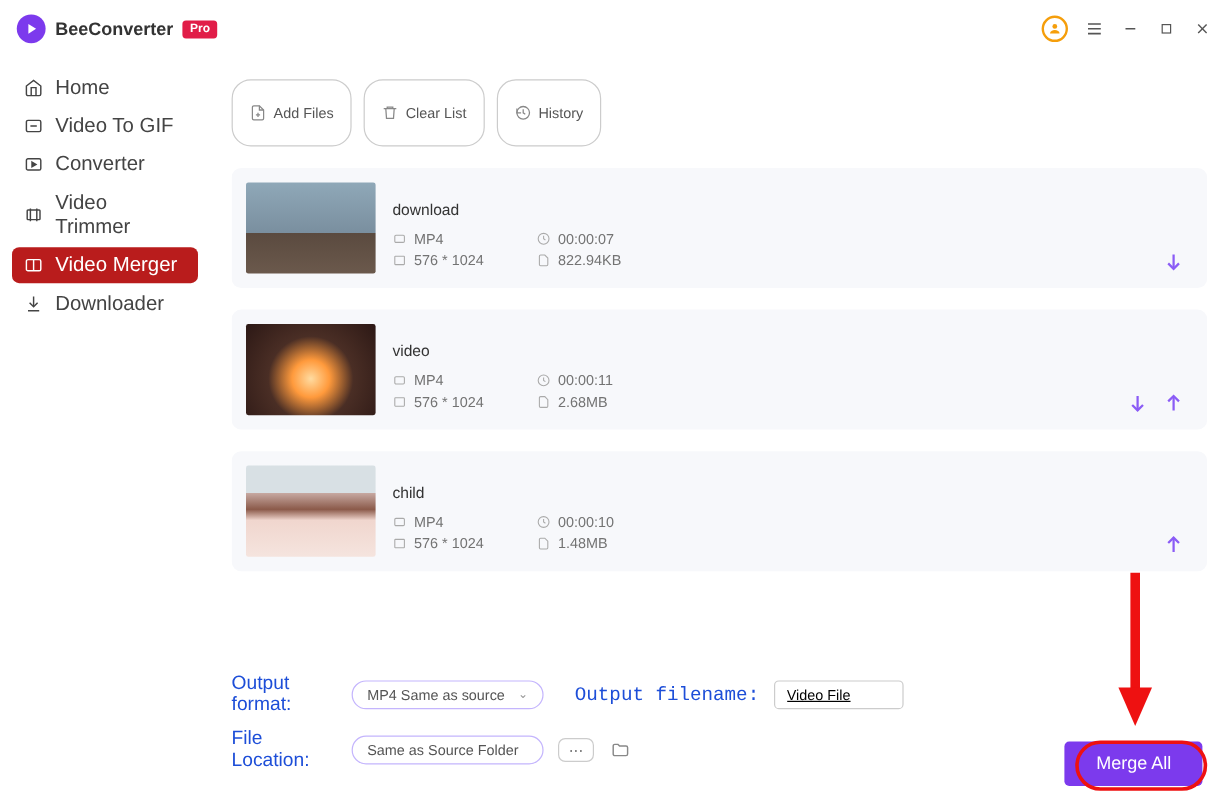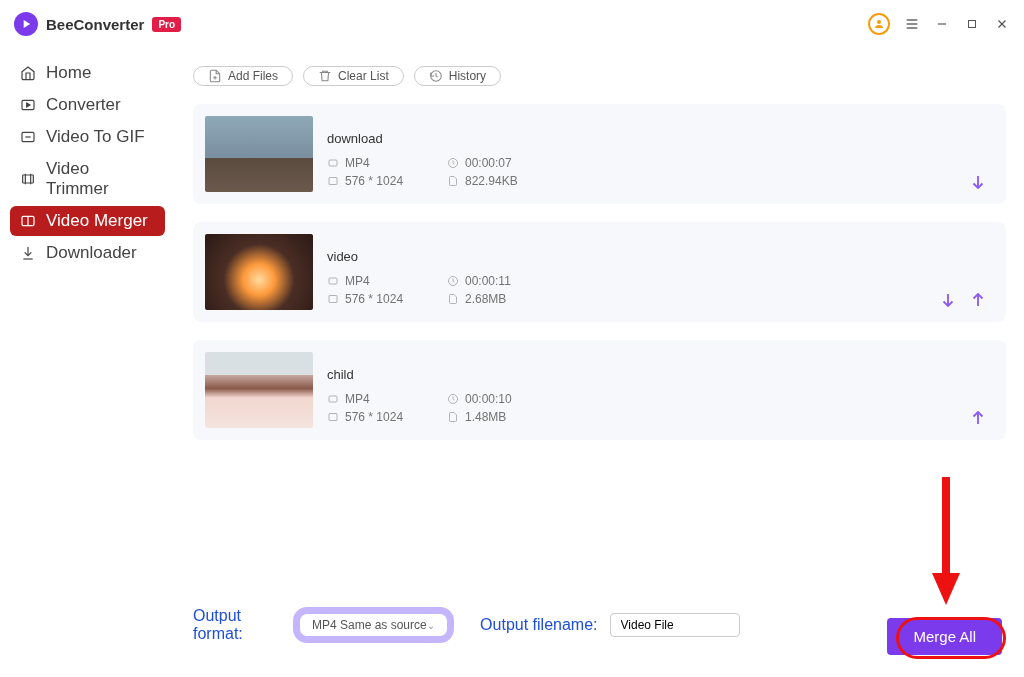--- a/index.html
+++ b/index.html
@@ -19,42 +19,42 @@
 .body-wrap { display: flex; height: calc(100% - 44px); }
 
 .sidebar { width: 175px; padding: 10px 10px; }
 .sidebar-item { display: flex; align-items: center; gap: 10px; padding: 5px 10px; border-radius: 6px; cursor: pointer; color: #444; font-size: 17px; margin-bottom: 2px; }
 .sidebar-item.active { background: #b91c1c; color: #fff; }
 .sidebar-item .s-icon { width: 16px; height: 16px; display: flex; align-items: center; justify-content: center; }
 
 .main { flex: 1; display: flex; flex-direction: column; padding: 18px 18px 10px 18px; }
 
 .toolbar { display: flex; gap: 10px; margin-bottom: 18px; }
-.pill-btn { display: flex; align-items: center; gap: 6px; border: 1px solid #ccc; border-radius: 16px; padding: 2px 14px; background: #fff; cursor: pointer; font-size: 12px; color: #555; }
+.pill-btn { display: flex; align-items: center; gap: 6px; border: 1px solid #ccc; border-radius: 16px; padding: 20px 14px; background: #fff; cursor: pointer; font-size: 12px; color: #555; }
 .pill-btn .p-icon { width: 14px; height: 14px; display: flex; align-items: center; justify-content: center; color: #888; }
 
 .file-list { flex: 1; overflow-y: auto; }
 .file-card { background: #f7f8fb; border-radius: 8px; padding: 12px 18px 12px 12px; margin-bottom: 18px; display: flex; align-items: flex-end; gap: 14px; }
 .thumb { width: 108px; height: 76px; background: #ddd; border-radius: 2px; flex-shrink: 0; overflow: hidden; }
 .thumb.t1 { background: linear-gradient(180deg,#8fa8b8 0%,#7a8f9f 55%,#5a4a3f 55%,#6b594c 100%); }
 .thumb.t2 { background: radial-gradient(circle at 50% 60%, #ffdba0 0%, #ff9a3c 22%, #4a2e25 50%, #2c1815 100%); }
 .thumb.t3 { background: linear-gradient(180deg,#d8e0e4 0%, #d8e0e4 30%, #c7a9a2 30%, #8b5a4a 48%, #f0d6ce 60%, #f5e4de 100%); }
 .file-meta { flex: 1; }
 .file-title { font-size: 13px; color: #333; margin-bottom: 10px; }
 .meta-row { display: flex; gap: 30px; margin-bottom: 4px; font-size: 12px; color: #737373; }
 .meta-item { display: flex; align-items: center; gap: 6px; min-width: 90px; }
 .meta-item .m-icon { width: 12px; height: 12px; color: #aaa; display: flex; align-items: center; justify-content: center; }
 .arrows { display: flex; gap: 10px; }
 .arrow-btn { width: 20px; height: 20px; display: flex; align-items: center; justify-content: center; cursor: pointer; color: #8b5cf6; }
 
 .bottom-bar { padding: 10px 0 18px 0; }
 .bottom-row { display: flex; align-items: center; gap: 12px; margin-bottom: 10px; }
 .bottom-label { font-size: 16px; color: #1d4ed8; width: 88px; }
-.select-pill { border: 7px solid #c4b5fd; border-radius: 14px; padding: 4px 12px; font-size: 12px; color: #555; min-width: 160px; display: flex; align-items: center; justify-content: space-between; cursor: pointer; }
-.text-input { border: 1px solid #ccc; border-radius: 4px; padding: 4px 10px; font-size: 12px; width: 130px; }
+.select-pill { border: 1px solid #c4b5fd; border-radius: 14px; padding: 4px 12px; font-size: 12px; color: #555; min-width: 160px; display: flex; align-items: center; justify-content: space-between; cursor: pointer; }
+.text-input { border: 1px solid #ccc; border-radius: 4px; padding: 4px 10px; font-size: 12px; width: 108px; text-decoration: underline; }
 .dots-btn { border: 1px solid #ccc; border-radius: 6px; padding: 2px 8px; font-size: 12px; cursor: pointer; }
 .folder-btn { width: 20px; height: 20px; display: flex; align-items: center; justify-content: center; cursor: pointer; color: #888; }
 
 .merge-btn { position: absolute; right: 22px; bottom: 22px; background: #7c3aed; color: #fff; border: none; border-radius: 4px; padding: 10px 26px; font-size: 15px; cursor: pointer; }
 .merge-highlight { position: absolute; right: 18px; bottom: 18px; width: 110px; height: 42px; border: 3px solid #e11; border-radius: 22px; pointer-events: none; }
 .red-arrow { position: absolute; right: 60px; bottom: 70px; pointer-events: none; }
 
 svg { display: block; }
 </style>
 </head>
@@ -111,33 +111,33 @@
             <path d="M3 10l9-7 9 7v10a2 2 0 01-2 2H5a2 2 0 01-2-2z"></path>
             <path d="M9 22V12h6v10"></path>
           </svg>
         </span>
       <span>Home</span>
     </div>
     <div class="sidebar-item">
       <span class="s-icon">
           <svg viewBox="0 0 24 24" width="16" height="16" fill="none" stroke="currentColor" stroke-width="1.8">
             <rect x="3" y="5" width="18" height="14" rx="2"></rect>
+            <path d="M8 12h8"></path>
+          </svg>
+        </span>
+      <span>Video To GIF</span>
+    </div>
+    <div class="sidebar-item">
+      <span class="s-icon">
+          <svg viewBox="0 0 24 24" width="16" height="16" fill="none" stroke="currentColor" stroke-width="1.8">
+            <rect x="3" y="5" width="18" height="14" rx="2"></rect>
             <path d="M10 9l5 3-5 3z" fill="currentColor"></path>
           </svg>
         </span>
       <span>Converter</span>
-    </div>
-    <div class="sidebar-item">
-      <span class="s-icon">
-          <svg viewBox="0 0 24 24" width="16" height="16" fill="none" stroke="currentColor" stroke-width="1.8">
-            <rect x="3" y="5" width="18" height="14" rx="2"></rect>
-            <path d="M8 12h8"></path>
-          </svg>
-        </span>
-      <span>Video To GIF</span>
     </div>
     <div class="sidebar-item">
       <span class="s-icon">
           <svg viewBox="0 0 24 24" width="16" height="16" fill="none" stroke="currentColor" stroke-width="1.8">
             <rect x="4" y="6" width="16" height="12" rx="1"></rect>
             <line x1="8" y1="4" x2="8" y2="20"></line>
             <line x1="16" y1="4" x2="16" y2="20"></line>
           </svg>
         </span>
       <span>Video Trimmer</span>
@@ -364,22 +364,34 @@
 
     </div>
 
     <div class="bottom-bar">
       <div class="bottom-row">
         <span class="bottom-label">Output format:</span>
         <div class="select-pill">
           <span>MP4 Same as source</span>
           <span style="font-size:10px;color:#999;">⌄</span>
         </div>
-        <span class="bottom-label" style="width:auto;margin-left:14px;">Output filename:</span>
+        <span class="bottom-label" style="width:auto;margin-left:14px;font-family:Liberation Mono, monospace;">Output filename:</span>
         <input class="text-input" value="Video File" style="">
+      </div>
+      <div class="bottom-row">
+        <span class="bottom-label">File Location:</span>
+        <div class="select-pill">
+          <span>Same as Source Folder</span>
+        </div>
+        <div class="dots-btn">···</div>
+        <div class="folder-btn">
+          <svg viewBox="0 0 24 24" width="16" height="16" fill="none" stroke="currentColor" stroke-width="1.8">
+              <path d="M3 7a2 2 0 012-2h4l2 2h8a2 2 0 012 2v8a2 2 0 01-2 2H5a2 2 0 01-2-2z"></path>
+            </svg>
+        </div>
       </div>
     </div>
   </div>
 </div>
 
 <button class="merge-btn">Merge All</button>
 <div class="merge-highlight"></div>
 <div class="red-arrow">
   <svg width="36" height="130" viewBox="0 0 36 130">
       <line x1="18" y1="0" x2="18" y2="100" stroke="#e11" stroke-width="8"></line>

